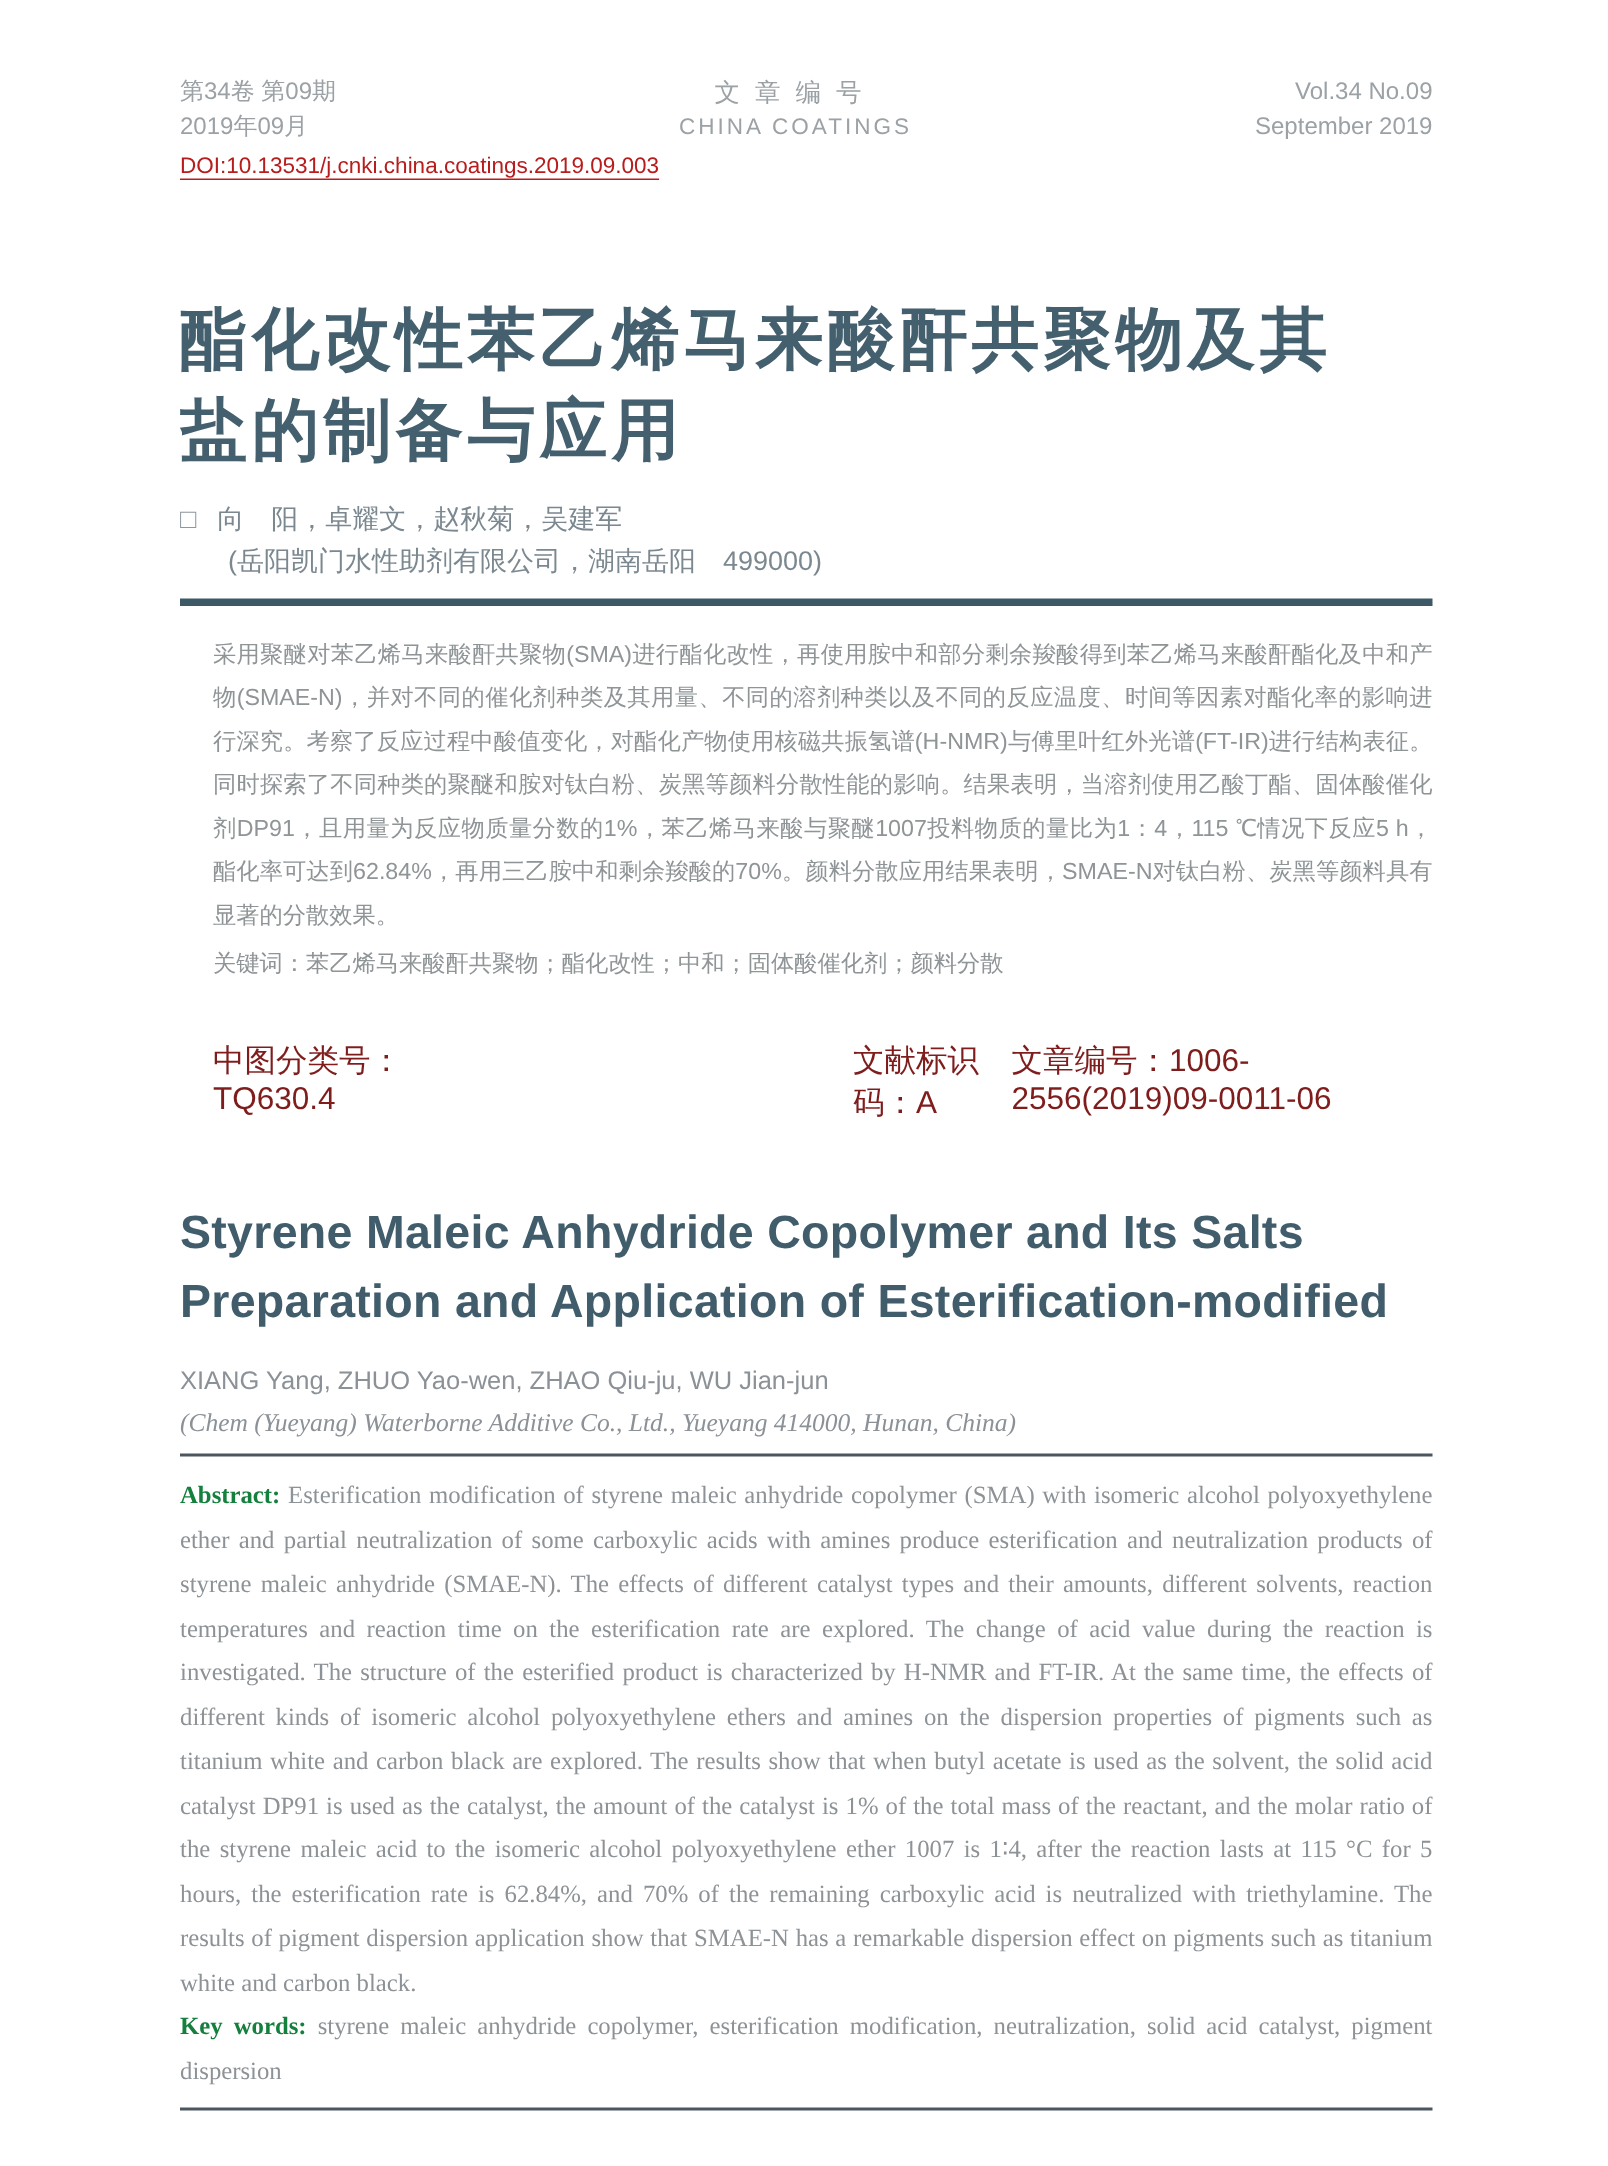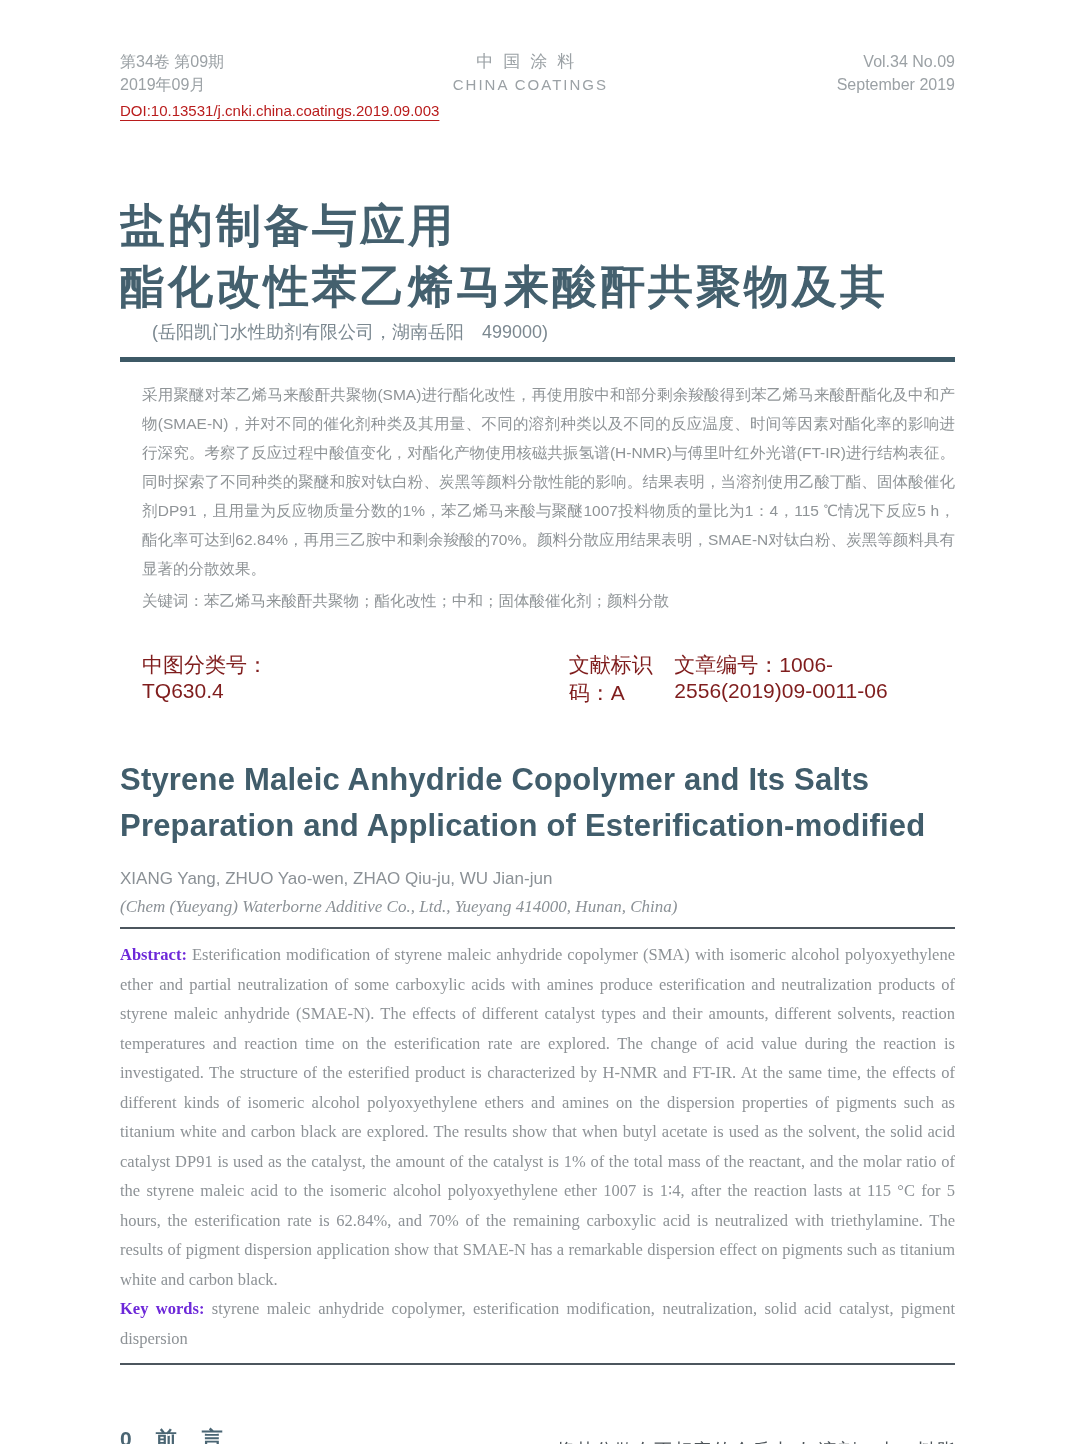--- a/index.html
+++ b/index.html
@@ -30,55 +30,58 @@
   .kw-cn { margin-top:3px; padding-left:22px; color:#8f9497; font-size:15.5px; line-height:29px; }
   .meta-row { margin-top:36px; padding-left:22px; display:flex; color:#7f1d1d; font-size:21px; }
   .meta-row .seg2 { margin-left:270px; }
   .meta-row .seg3 { margin-left:auto; }
   
   .title-en { margin-top:50px; color:#415d6b; font-size:31px; font-weight:bold; line-height:46px; letter-spacing:0.2px; }
   .byline-en { margin-top:20px; color:#8b9196; font-size:17px; }
   .affil-en { margin-top:8px; color:#8b9196; font-size:17px; font-style:italic; font-family:"Liberation Serif", serif; }
   .rule-thin { margin-top:10px; height:2px; background:#4c565e; }
   .abs-en { margin-top:11px; color:#8d9296; font-size:16.5px; line-height:29.5px; text-align:justify; font-family:"Liberation Serif", serif; }
-  .abs-en .lbl, .abs-en .kwlbl { font-weight:bold; color:#6d28d9; }
+  .abs-en .lbl, .abs-en .kwlbl { font-weight:bold; color:#15803d; }
   
   .intro { margin-top:60px; display:flex; gap:36px; }
   .intro .col { width:50%; }
   .sec-head { color:#4a6573; font-size:21px; font-weight:bold; letter-spacing:2px; }
   .sec-head .num { margin-right:22px; }
   .body-par { margin-top:13px; color:#4d5459; font-size:19px; line-height:30.5px; text-align:justify; }
   .col-right .body-par { margin-top:11px; }
 </style>
 </head>
 <body>
 
 <div class="page">
 
   <div class="jheader">
     <div class="jh-left">
       <div>第34卷 第09期</div>
       <div>2019年09月</div>
     </div>
     <div class="jh-center">
-      <div class="cn">中国涂料</div>
+      <div class="cn">文章编号</div>
       <div class="en">CHINA COATINGS</div>
     </div>
     <div class="jh-right">
       <div>Vol.34 No.09</div>
       <div>September 2019</div>
     </div>
   </div>
   <div class="doi-line">DOI:10.13531/j.cnki.china.coatings.2019.09.003</div>
 
   <div class="title-cn">
+    <div>酯化改性苯乙烯马来酸酐共聚物及其</div>
     <div>盐的制备与应用</div>
-    <div>酯化改性苯乙烯马来酸酐共聚物及其</div>
   </div>
 
+  <div class="byline-cn">
+    <span class="marker">□</span><span>向　阳，卓耀文，赵秋菊，吴建军</span>
+  </div>
   <div class="affil-cn">(岳阳凯门水性助剂有限公司，湖南岳阳　499000)</div>
 
   <div class="rule-thick"></div>
 
   <div class="abs-cn">
     <span class="txt">采用聚醚对苯乙烯马来酸酐共聚物(SMA)进行酯化改性，再使用胺中和部分剩余羧酸得到苯乙烯马来酸酐酯化及中和产物(SMAE-N)，并对不同的催化剂种类及其用量、不同的溶剂种类以及不同的反应温度、时间等因素对酯化率的影响进行深究。考察了反应过程中酸值变化，对酯化产物使用核磁共振氢谱(H-NMR)与傅里叶红外光谱(FT-IR)进行结构表征。同时探索了不同种类的聚醚和胺对钛白粉、炭黑等颜料分散性能的影响。结果表明，当溶剂使用乙酸丁酯、固体酸催化剂DP91，且用量为反应物质量分数的1%，苯乙烯马来酸与聚醚1007投料物质的量比为1：4，115 ℃情况下反应5 h，酯化率可达到62.84%，再用三乙胺中和剩余羧酸的70%。颜料分散应用结果表明，SMAE-N对钛白粉、炭黑等颜料具有显著的分散效果。</span>
   </div>
   <div class="kw-cn">
     <span>关键词：</span><span>苯乙烯马来酸酐共聚物；酯化改性；中和；固体酸催化剂；颜料分散</span>
   </div>

